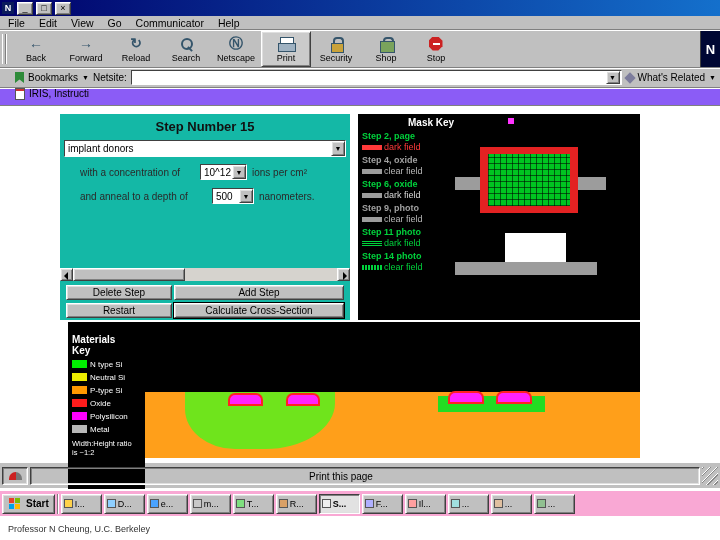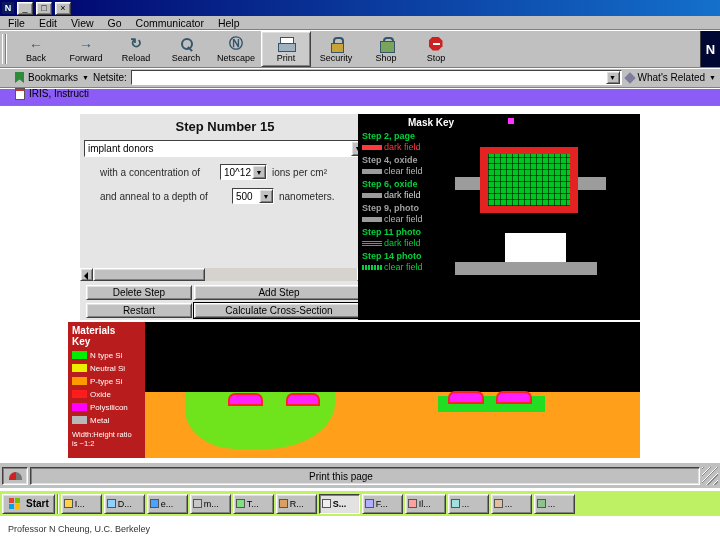--- a/index.html
+++ b/index.html
@@ -79,21 +79,21 @@
   .wr-icon { width:8px; height:8px; background:#7c7c9c; transform:rotate(45deg); flex:none; }
 
   .personalbar { height:18px; display:flex; align-items:flex-start; gap:4px; background:#8b5cf6;
                  border-bottom:1px solid #808080; box-shadow:inset 0 1px 0 #fff; }
   .pb-icon { width:10px; height:12px; background:#fff; border:1px solid #555;
              box-shadow:inset 0 2px 0 #cc3333; flex:none; }
 
   .content { height:356px; background:#fff; position:relative; }
 
   
-  .step-panel { position:absolute; left:80px; top:8px; width:290px; height:206px; background:#e5e5e5; }
+  .step-panel { position:absolute; left:60px; top:8px; width:290px; height:206px; background:#14b8a6; }
   .step-title { position:absolute; left:0; right:0; top:5px; text-align:center;
                 font-size:13px; font-weight:bold; color:#111; }
   .combo { display:flex; align-items:center; position:absolute; height:17px; }
   .combo-text { flex:1; padding:0 3px; font-size:10px; white-space:nowrap; overflow:hidden; }
   .combo-arrow { width:14px; height:100%; font-size:7px; line-height:13px; text-align:center; flex:none; }
   .action-combo { left:4px; top:26px; width:282px; }
   .conc-combo { left:140px; top:50px; width:47px; height:16px; }
   .depth-combo { left:152px; top:74px; width:42px; height:16px; }
   .applet-label { position:absolute; font-size:10px; color:#2a2a2a; white-space:nowrap; }
   .lbl-conc-prefix { left:20px; top:53px; } .lbl-conc-suffix { left:192px; top:53px; }
@@ -131,22 +131,22 @@
   .mv-bar-left { left:97px; top:63px; width:31px; height:13px; background:#9c9c9c; }
   .mv-bar-right { left:216px; top:63px; width:32px; height:13px; background:#9c9c9c; }
   .mv-red { left:122px; top:33px; width:98px; height:66px; background:#e32222; }
   .mv-grid { left:130px; top:40px; width:82px; height:52px; background-color:#00c421;
      background-image:repeating-linear-gradient(0deg,rgba(0,0,0,.55) 0 1px,transparent 1px 6px),
                       repeating-linear-gradient(90deg,rgba(0,0,0,.55) 0 1px,transparent 1px 6px); }
   .mv-white { left:147px; top:119px; width:61px; height:30px; background:#fff; }
   .mv-bar-bottom { left:97px; top:148px; width:142px; height:13px; background:#9c9c9c; }
 
   
-  .matkey-panel { position:absolute; left:68px; top:216px; width:77px; height:136px; background:#b91c1c;
-                  color:#fff; padding:3px 0 0 4px; overflow:hidden; }
+  .matkey-panel { position:absolute; left:68px; top:216px; width:77px; height:167px; background:#000000;
+                  color:#fff; padding:12px 0 0 4px; overflow:hidden; }
   .matkey-title { font-size:10px; font-weight:bold; width:52px; line-height:11px; }
   .mat-entry { display:flex; align-items:center; gap:3px; margin-top:3px; height:10px; }
   .mat-swatch { width:15px; height:8px; flex:none; }
   .mat-label { font-size:8px; white-space:nowrap; }
   .mat-note { font-size:7.5px; margin-top:5px; width:66px; line-height:9px; }
 
   
   .cross-panel { position:absolute; left:145px; top:216px; width:495px; height:136px; background:#000; overflow:hidden; }
   .xs { position:absolute; }
   .xs-substrate { left:0; top:70px; width:495px; height:66px; background:#ff9f1a; }
@@ -164,21 +164,21 @@
                display:flex; align-items:center; gap:2px; padding:2px; }
   .status-iconbox { width:26px; height:18px; display:flex; align-items:center; justify-content:center; flex:none; }
   .status-dial { width:13px; height:8px; border-radius:13px 13px 0 0;
                  background:linear-gradient(90deg,#c22 0 55%,#777 55%); }
   .status-field { flex:1; height:18px; position:relative; }
   .status-text { position:absolute; left:278px; top:3px; font-size:10px; }
   .resize-grip { width:16px; height:18px; flex:none;
      background:repeating-linear-gradient(135deg,#fff 0 1px,#888 1px 2px,transparent 2px 5px); }
 
   
-  .taskbar { position:absolute; left:0; top:490px; width:720px; height:26px; background:#bef264;
+  .taskbar { position:absolute; left:0; top:490px; width:720px; height:26px; background:#f9a8d4;
              border-top:1px solid #fff; display:flex; align-items:center; gap:2px; padding:0 2px; }
   .start-btn { height:20px; display:flex; align-items:center; gap:4px;
                font-size:10px; font-weight:bold; padding:0 5px; }
   .win-flag { width:5px; height:5px; background:#e8402a; margin:0 8px 6px 1px; flex:none;
               box-shadow:6px 0 0 #7ebb00, 0 6px 0 #00a2e8, 6px 6px 0 #ffb900; }
   .tb-sep { width:2px; height:20px; border-left:1px solid #808080; border-right:1px solid #fff; flex:none; }
   .task-list { display:flex; gap:2px; flex:1; overflow:hidden; }
   .task-btn { width:41px; height:20px; display:flex; align-items:center; gap:2px;
               padding:0 2px; font-size:9px; overflow:hidden; flex:none; }
   .task-btn.pressed { border-color:#404040 #fff #fff #404040;

